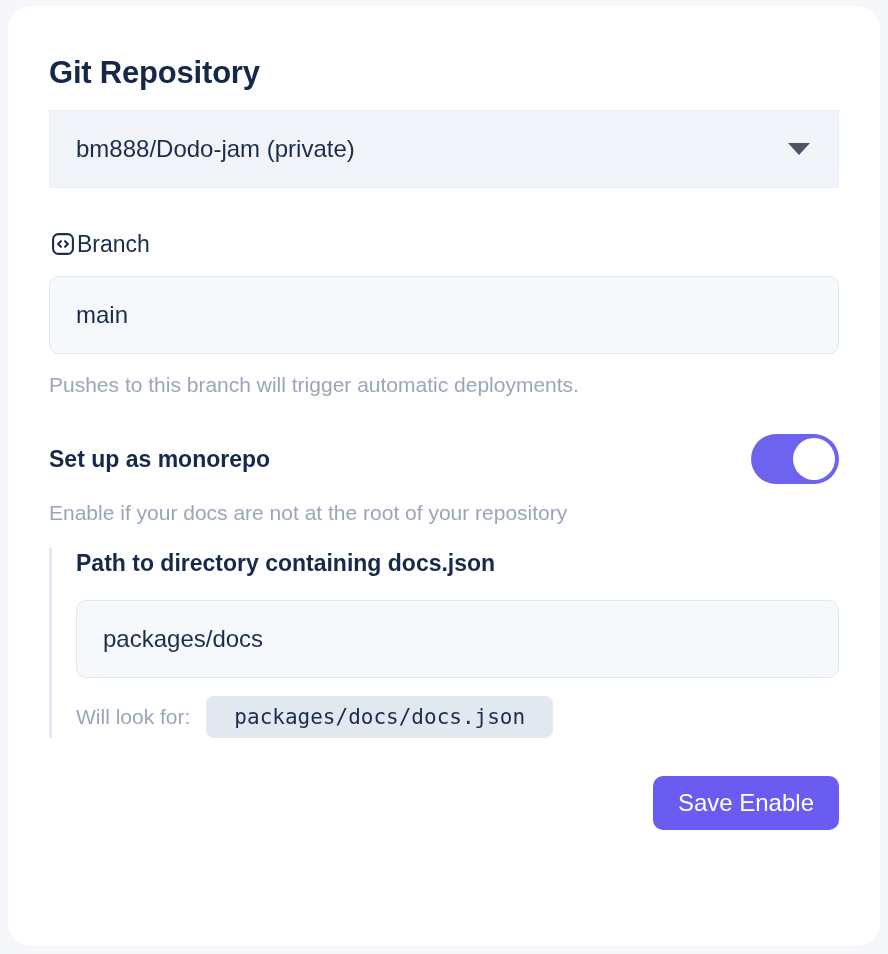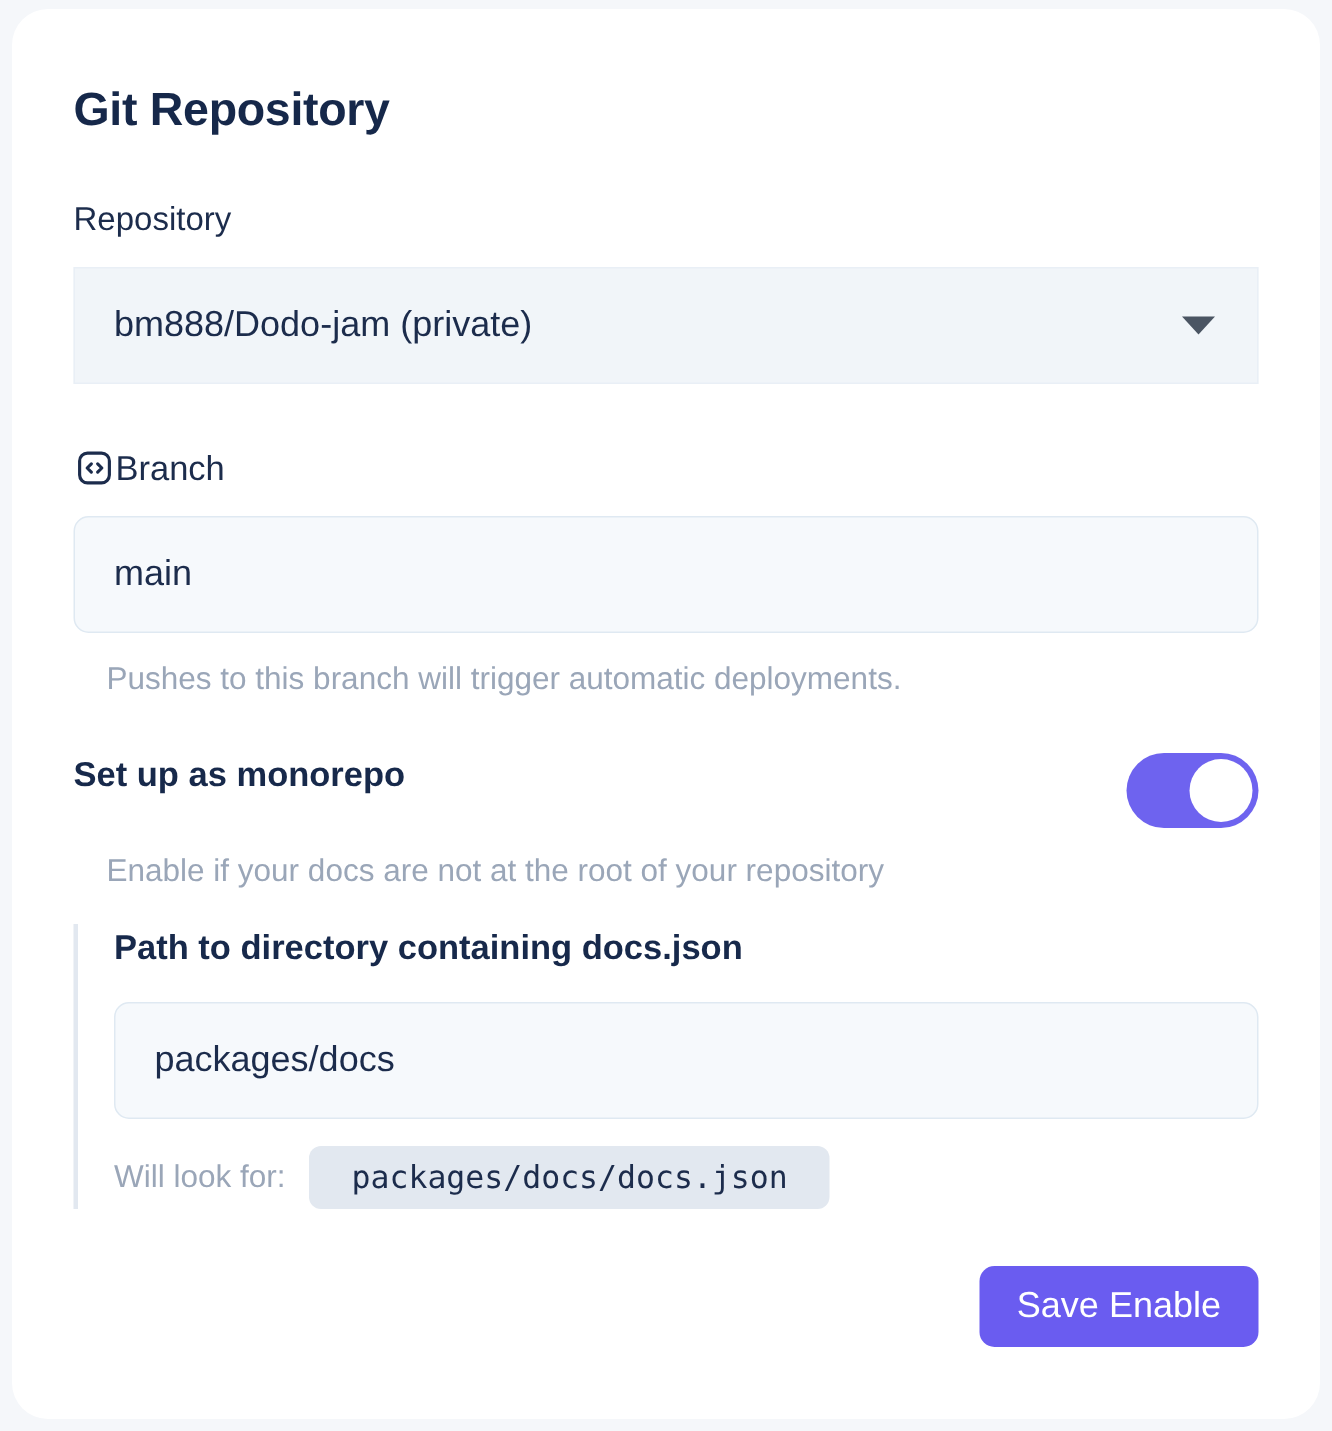--- a/index.html
+++ b/index.html
@@ -72,26 +72,25 @@
     font-family: "Liberation Sans", sans-serif;
     color: #1c2c4c;
     outline: none;
     display: block;
   }
   .helper {
     margin-top: 18px;
     font-size: 21px;
     color: #9aa6b8;
     line-height: 26px;
-    margin-left: 22px;
   }
   .toggle-row {
     margin-top: 36px;
     display: flex;
-    align-items: flex-start;
+    align-items: center;
     justify-content: space-between;
     height: 50px;
   }
   .toggle-row .field-label { font-size: 23px; font-weight: 700; color: #17294b; }
   .toggle {
     width: 88px; height: 50px;
     border-radius: 25px;
     background: #6e63ef;
     position: relative;
     cursor: pointer;
@@ -154,21 +153,20 @@
   }
   .code-icon { flex: none; display: flex; }
 </style>
 </head>
 <body>
 
 <div class="card">
 
   <h1 class="page-title">Git Repository</h1>
 
-  <div class="field-label repo-label">Repository</div>
 
   <div class="select-box" role="button">
     <span class="value">bm888/Dodo-jam (private)</span>
     <span class="caret"></span>
   </div>
 
   <div class="branch-row">
     <span class="code-icon">
       <svg width="28" height="28" viewBox="0 0 24 24" fill="none" stroke="#1c2c4c" stroke-width="1.8" stroke-linecap="round" stroke-linejoin="round">
         <rect x="3.5" y="3.5" width="17" height="17" rx="4.5"></rect>

